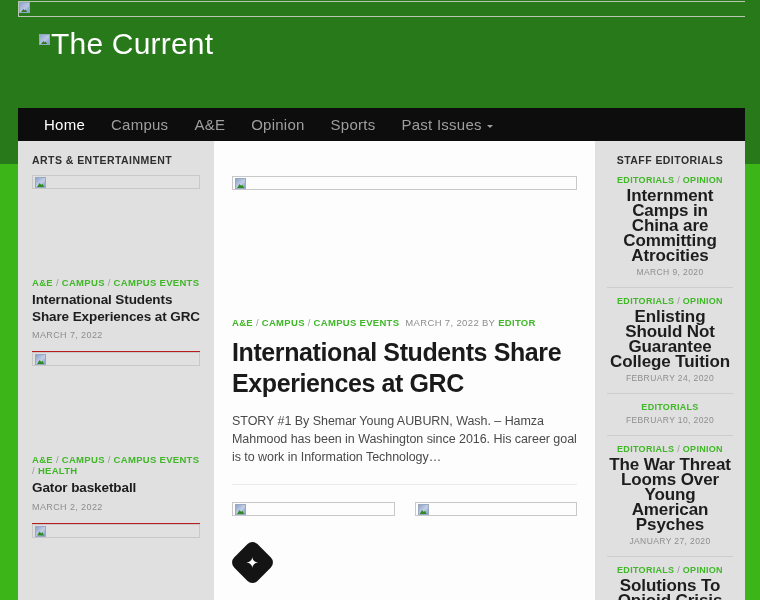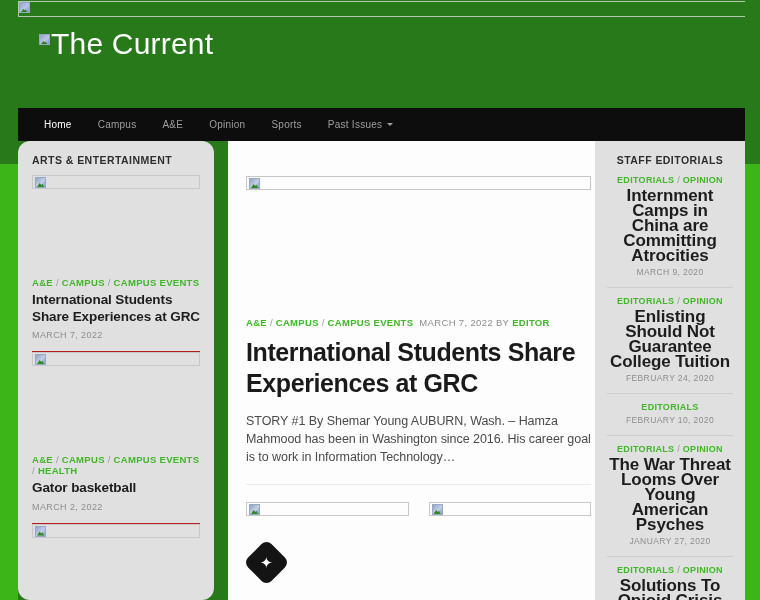--- a/index.html
+++ b/index.html
@@ -70,21 +70,21 @@
     width: 727px; height: 33px;
     background: #0d0d0d;
   }
   .nav-list {
     display: flex; align-items: center; height: 33px;
     padding-left: 13px;
     gap: 0px;
   }
   .nav-item {
     color: #9f9f9f;
-    font-size: 10px;
+    font-size: 15px;
     padding: 0 13px;
     letter-spacing: .25px;
     cursor: pointer;
     white-space: nowrap;
   }
   .nav-item.active { color: #ffffff; }
   .caret {
     display: inline-block;
     margin-left: 5px;
     border-left: 3px solid transparent;
@@ -93,24 +93,23 @@
     vertical-align: 2px;
   }
 
   
   .col-left {
     position: absolute; left: 18px; top: 141px;
     width: 196px; height: 459px;
     background: #e0e0e0;
     padding: 0 0 0 0;
     overflow: hidden;
-    border-radius: 12px;
   }
   .col-main {
-    position: absolute; left: 228px; top: 141px;
+    position: absolute; left: 214px; top: 141px;
     width: 381px; height: 459px;
     background: #fdfdfd;
     overflow: hidden;
   }
   .col-right {
     position: absolute; left: 595px; top: 141px;
     width: 150px; height: 459px;
     background: #e0e0e0;
     overflow: hidden;
     text-align: center;

